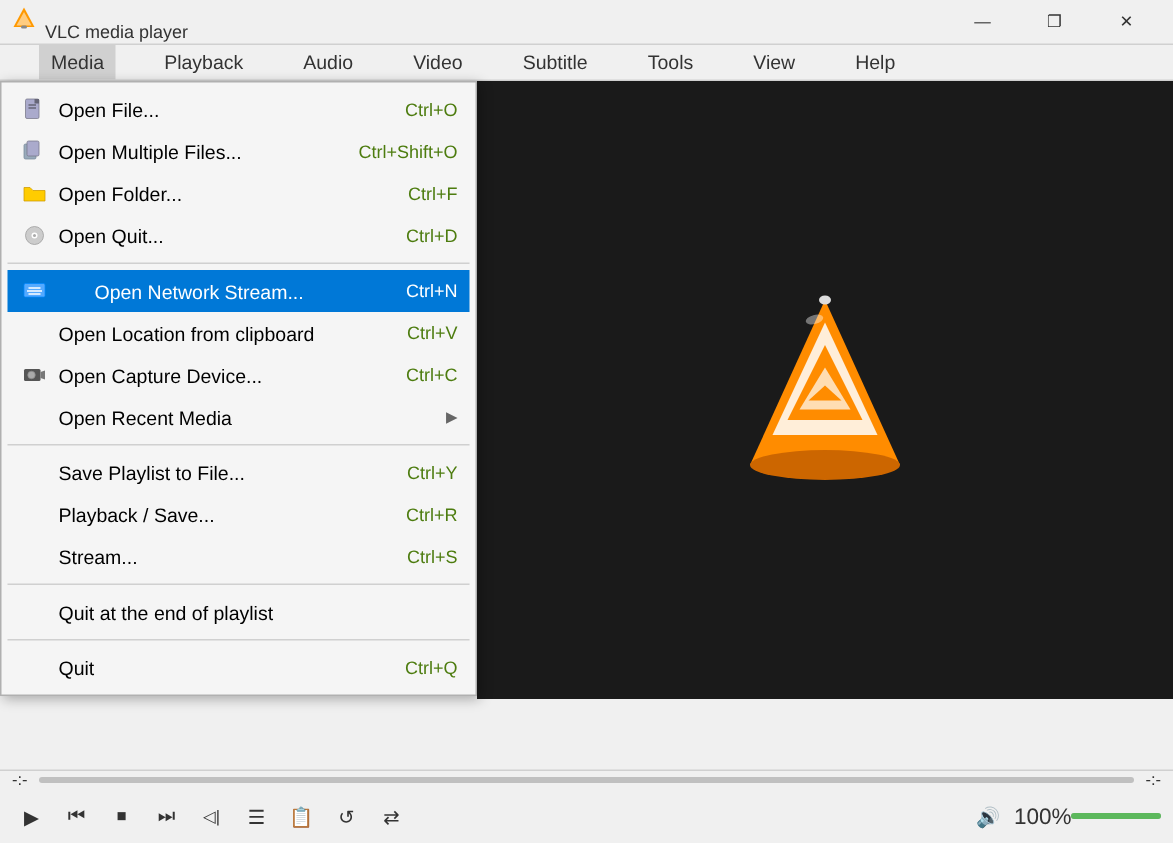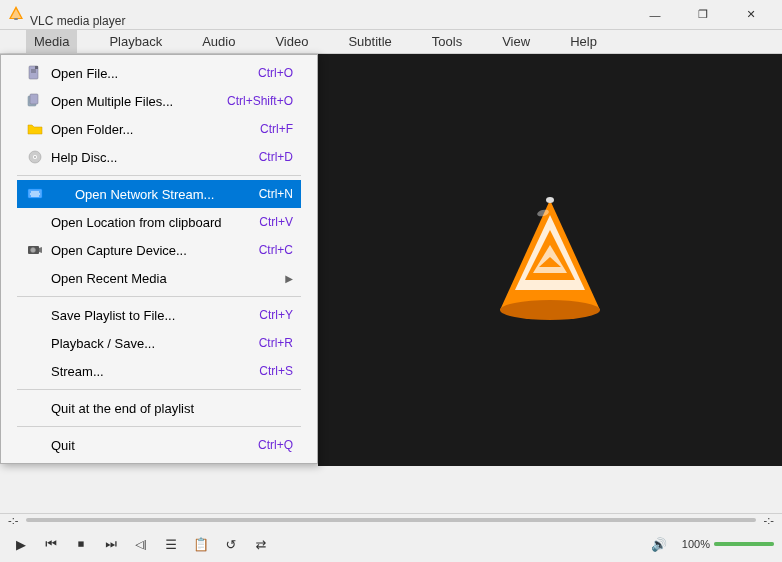--- a/index.html
+++ b/index.html
@@ -77,21 +77,21 @@
     
     .dropdown-menu {
       position: absolute;
       top: 0;
       left: 0;
       width: 318px;
       background: #f5f5f5;
       border: 1px solid #b0b0b0;
       box-shadow: 2px 2px 8px rgba(0,0,0,0.3);
       z-index: 100;
-      padding: 4px 16px;
+      padding: 4px 4px;
     }
     .menu-section-divider {
       border: none;
       border-top: 1px solid #d0d0d0;
       margin: 4px 0;
     }
     .dropdown-item {
       display: flex;
       align-items: center;
       padding: 4px 8px;
@@ -113,21 +113,21 @@
       display: flex;
       align-items: center;
       justify-content: center;
       font-size: 12px;
     }
     .item-label {
       flex: 1;
       font-size: 13px;
     }
     .shortcut {
-      color: #6d28d9;
+      color: #4d7c0f;
       font-size: 12px;
       margin-left: 20px;
     }
     .submenu-arrow {
       font-size: 10px;
       color: #666;
     }
 
     
     .video-area {
@@ -200,24 +200,24 @@
       border-radius: 2px;
       position: relative;
     }
     .volume-fill {
       width: 100%;
       height: 100%;
       background: #5cb85c;
       border-radius: 2px;
     }
     .volume-label {
-      font-size: 11px;
+      font-size: 15px;
       color: #333;
       width: 34px;
-      text-align: right;
+      text-align: center;
     }
 
     
     .cone-container {
       display: flex;
       align-items: center;
       justify-content: center;
     }
   </style>
 </head>
@@ -286,21 +286,21 @@
         <span class="shortcut">Ctrl+F</span>
       </div>
       <div class="dropdown-item">
         <span class="item-icon">
           <svg width="16" height="16" viewBox="0 0 16 16">
             <circle cx="8" cy="8" r="6" fill="#ccc" stroke="#999" stroke-width="0.5"></circle>
             <circle cx="8" cy="8" r="2" fill="white"></circle>
             <circle cx="8" cy="8" r="1" fill="#aaa"></circle>
           </svg>
         </span>
-        <span class="item-label">Help Disc...</span>
+        <span class="item-label">Open Quit...</span>
         <span class="shortcut">Ctrl+D</span>
       </div>
       <hr class="menu-section-divider">
       <div class="dropdown-item highlighted">
         <span class="item-icon">
           <svg width="16" height="16" viewBox="0 0 16 16">
             <rect x="1" y="3" width="14" height="9" rx="1" fill="#5af" stroke="#08f" stroke-width="0.5"></rect>
             <line x1="4" y1="6" x2="12" y2="6" stroke="white" stroke-width="1"></line>
             <line x1="3" y1="8" x2="13" y2="8" stroke="white" stroke-width="1"></line>
             <line x1="4" y1="10" x2="12" y2="10" stroke="white" stroke-width="1"></line>

